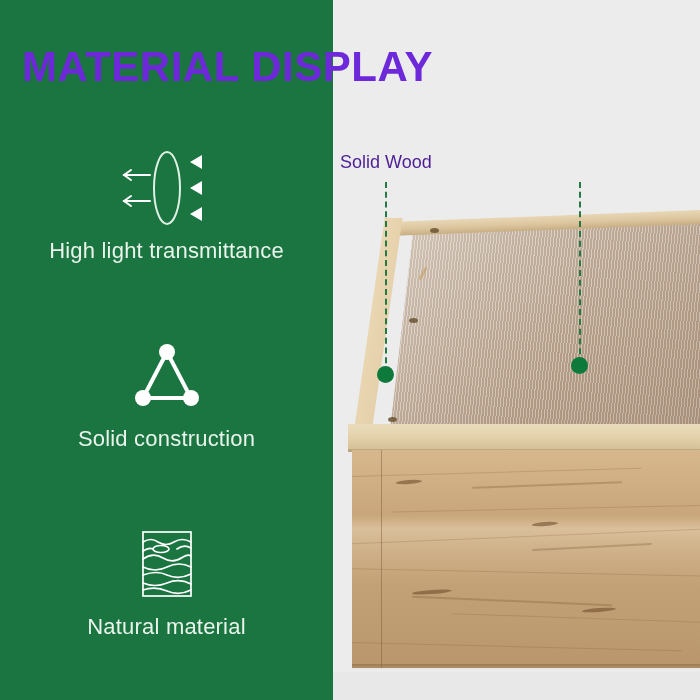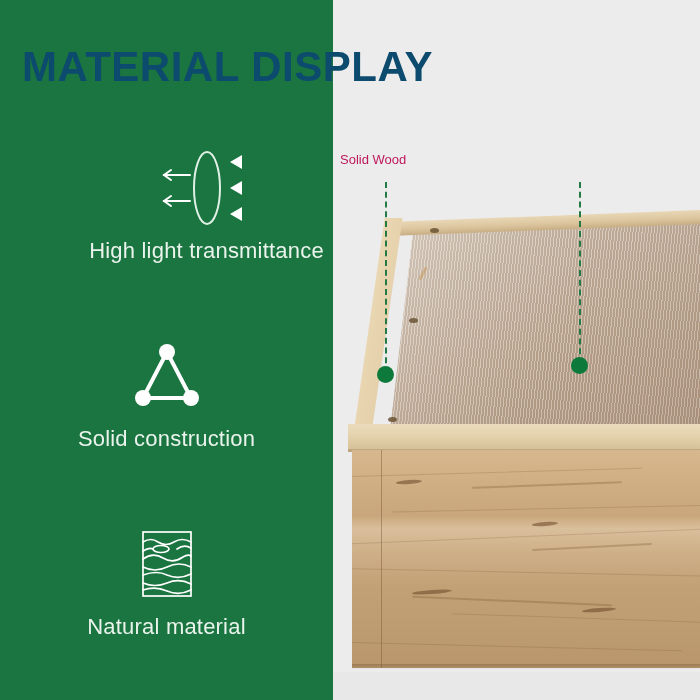--- a/index.html
+++ b/index.html
@@ -198,21 +198,21 @@
     width: 333px;
     height: 700px;
     background: #1a7540;
   }
 
   .title {
     position: absolute;
     left: 22px;
     top: 41px;
     width: 660px;
-    color: #0c4a6e;
+    color: #6d28d9;
     font-size: 42px;
     font-weight: bold;
     letter-spacing: 0.5px;
     line-height: 52px;
     white-space: nowrap;
   }
 
   
   .feature {
     position: absolute;
@@ -226,29 +226,29 @@
     align-items: center;
     justify-content: center;
   }
   .feature .caption {
     color: #eaf3ec;
     font-size: 22px;
     font-weight: 300;
     letter-spacing: 0.2px;
     margin-top: 4px;
   }
-  #feature-0 { top: 142px; padding-left: 40px; }
+  #feature-0 { top: 142px; }
   #feature-1 { top: 330px; }
   #feature-2 { top: 518px; }
 
   
   .callout-label {
     position: absolute;
-    color: #be185d;
-    font-size: 13px;
+    color: #4c1d95;
+    font-size: 18px;
     white-space: nowrap;
   }
   #callout-label-0 { left: 340px; top: 152px; }
   #callout-label-1 { left: 477px; top: 152px; }
 
   .leader {
     position: absolute;
     width: 0;
     border-left: 2px dashed #237a45;
   }

